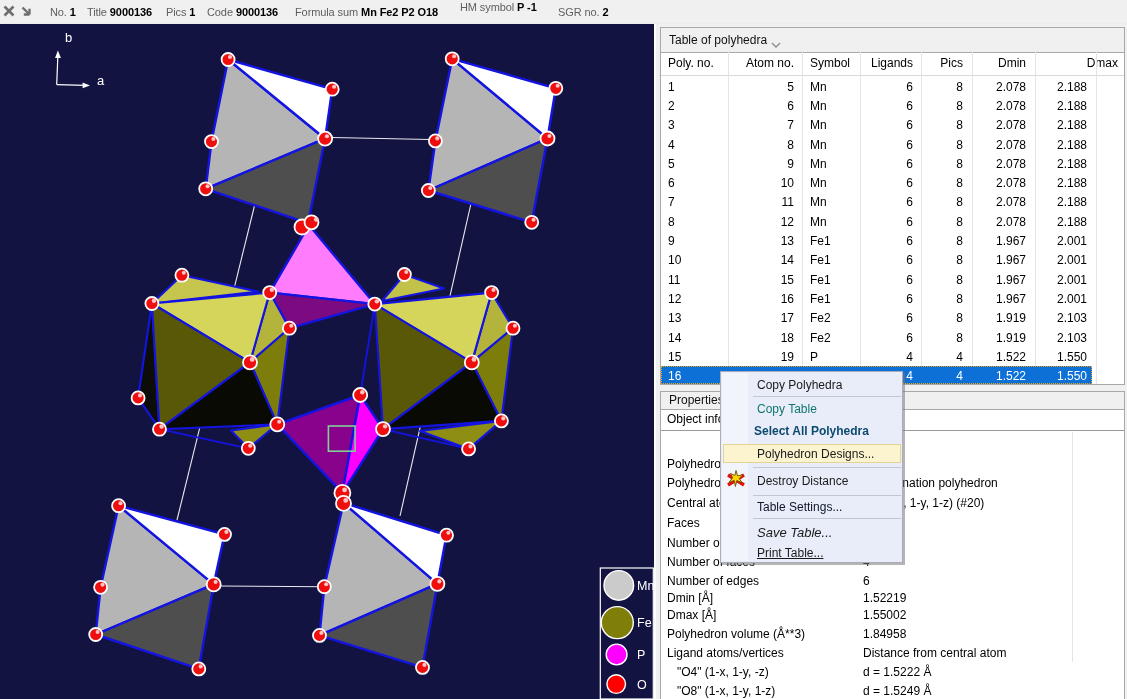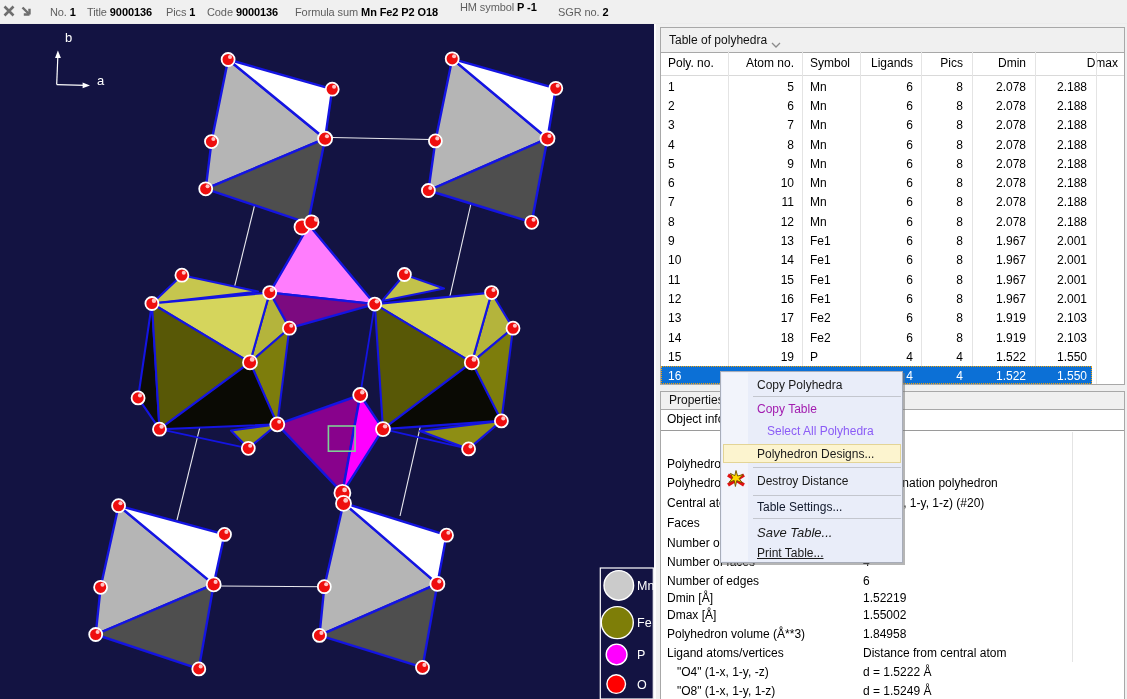--- a/index.html
+++ b/index.html
@@ -345,22 +345,22 @@
 <div class="prow" style="left:863px;top:645.9px;">Distance from central atom</div>
 <div class="prow" style="left:677px;top:665.3px;">"O4" (1-x, 1-y, -z)</div>
 <div class="prow" style="left:863px;top:665.3px;">d = 1.5222 Å</div>
 <div class="prow" style="left:677px;top:683.7px;">"O8" (1-x, 1-y, 1-z)</div>
 <div class="prow" style="left:863px;top:683.7px;">d = 1.5249 Å</div>
 
 <div class="abs" style="left:720px;top:371px;width:183px;height:192px;background:#e9edf9;border:1px solid #a8adb9;box-sizing:border-box;box-shadow:2px 2px 0 rgba(120,120,120,0.55);">
 <div class="abs" style="left:1px;top:1px;width:26px;height:188px;background:#f2f4fb;"></div>
 <div class="abs" style="left:36px;top:5.5px;font-size:12px;color:#1a1a1a;white-space:nowrap;">Copy Polyhedra</div>
 <div class="abs" style="left:32px;top:23.5px;width:148px;height:1px;background:#c3c6ce;"></div>
-<div class="abs" style="left:36px;top:29.5px;font-size:12px;color:#a21caf;white-space:nowrap;">Copy Table</div>
-<div class="abs" style="left:46px;top:52px;font-size:12px;color:#8b5cf6;white-space:nowrap;">Select All Polyhedra</div>
+<div class="abs" style="left:36px;top:29.5px;font-size:12px;color:#0f766e;white-space:nowrap;">Copy Table</div>
+<div class="abs" style="left:33px;top:52px;font-size:12px;color:#0c4a6e;white-space:nowrap;font-weight:bold;">Select All Polyhedra</div>
 <div class="abs" style="left:2px;top:71.5px;width:178px;height:19.5px;background:#fcf4cf;border:1px solid #e3d496;box-sizing:border-box;"></div>
 <div class="abs" style="left:36px;top:74.5px;font-size:12px;color:#1a1a1a;white-space:nowrap;">Polyhedron Designs...</div>
 <div class="abs" style="left:32px;top:94.5px;width:148px;height:1px;background:#c3c6ce;"></div>
 <div class="abs" style="left:36px;top:101.5px;font-size:12px;color:#1a1a1a;white-space:nowrap;">Destroy Distance</div>
 <svg class="abs" style="left:5px;top:98px" width="20" height="19" viewBox="0 0 20 19">
 <path d="M2 5 L18 15 M18 5 L2 15" stroke="#e01010" stroke-width="3.4" fill="none"></path>
 <path d="M10 0.5 L11.6 6 L17 4.6 L13.2 8.6 L16.2 12.8 L10.8 10.6 L9.4 16.5 L8.2 10.4 L3 12.4 L6.6 7.8 L4.4 3.4 L8.8 5.6 Z" fill="#ffd800" stroke="#6b4c00" stroke-width="0.9"></path>
 </svg>
 <div class="abs" style="left:32px;top:122.5px;width:148px;height:1px;background:#c3c6ce;"></div>
 <div class="abs" style="left:36px;top:128px;font-size:12px;color:#0f172a;white-space:nowrap;">Table Settings...</div>

